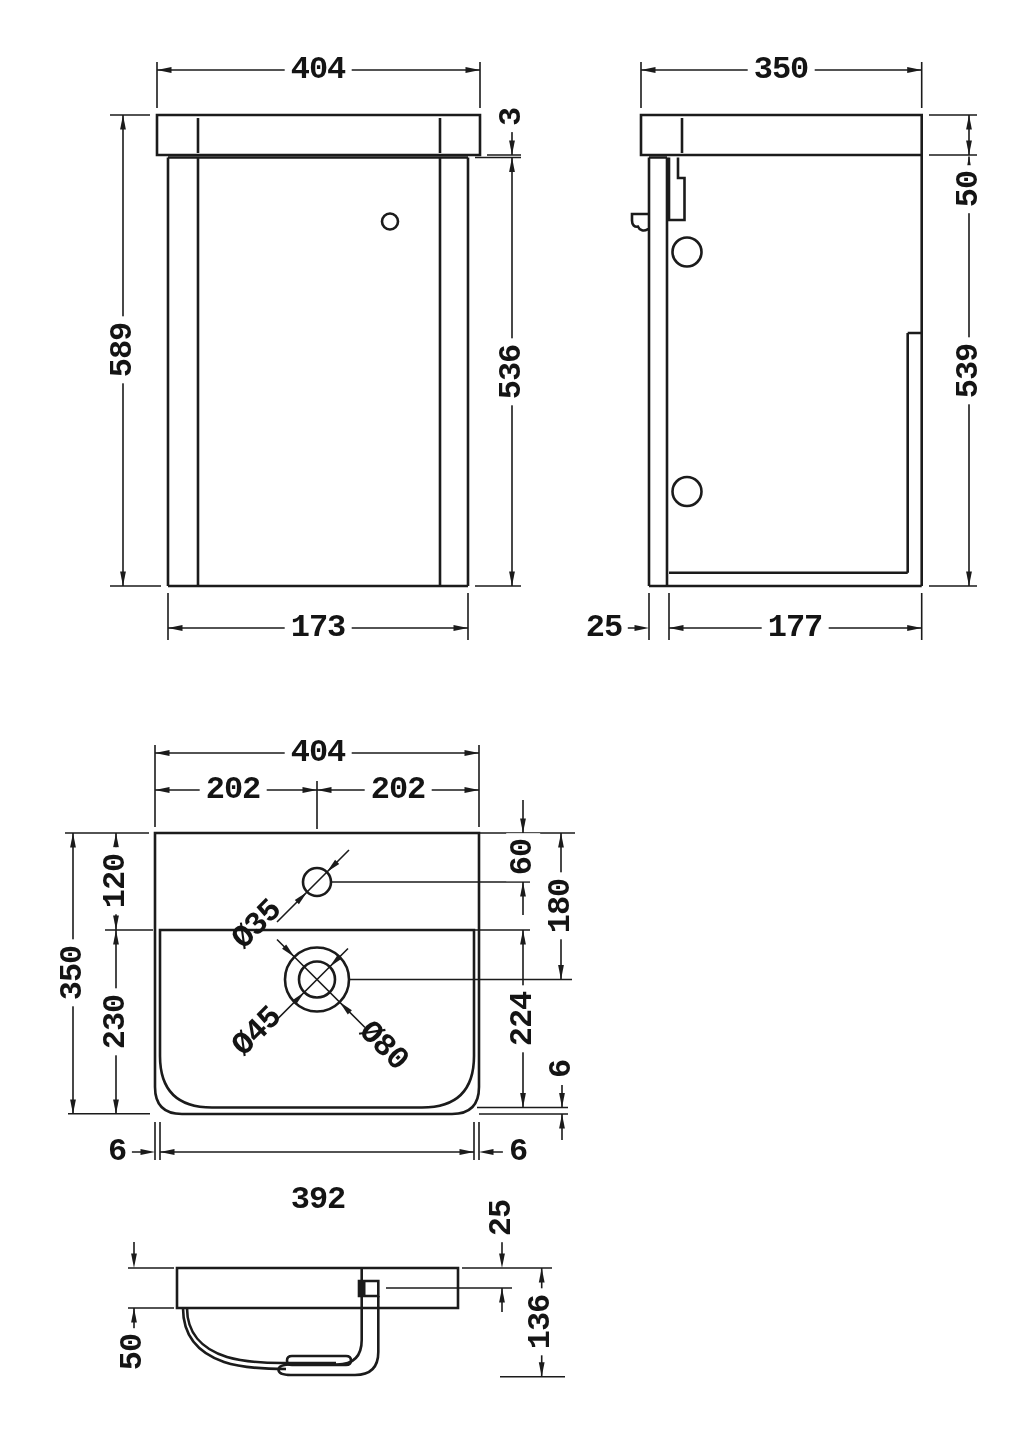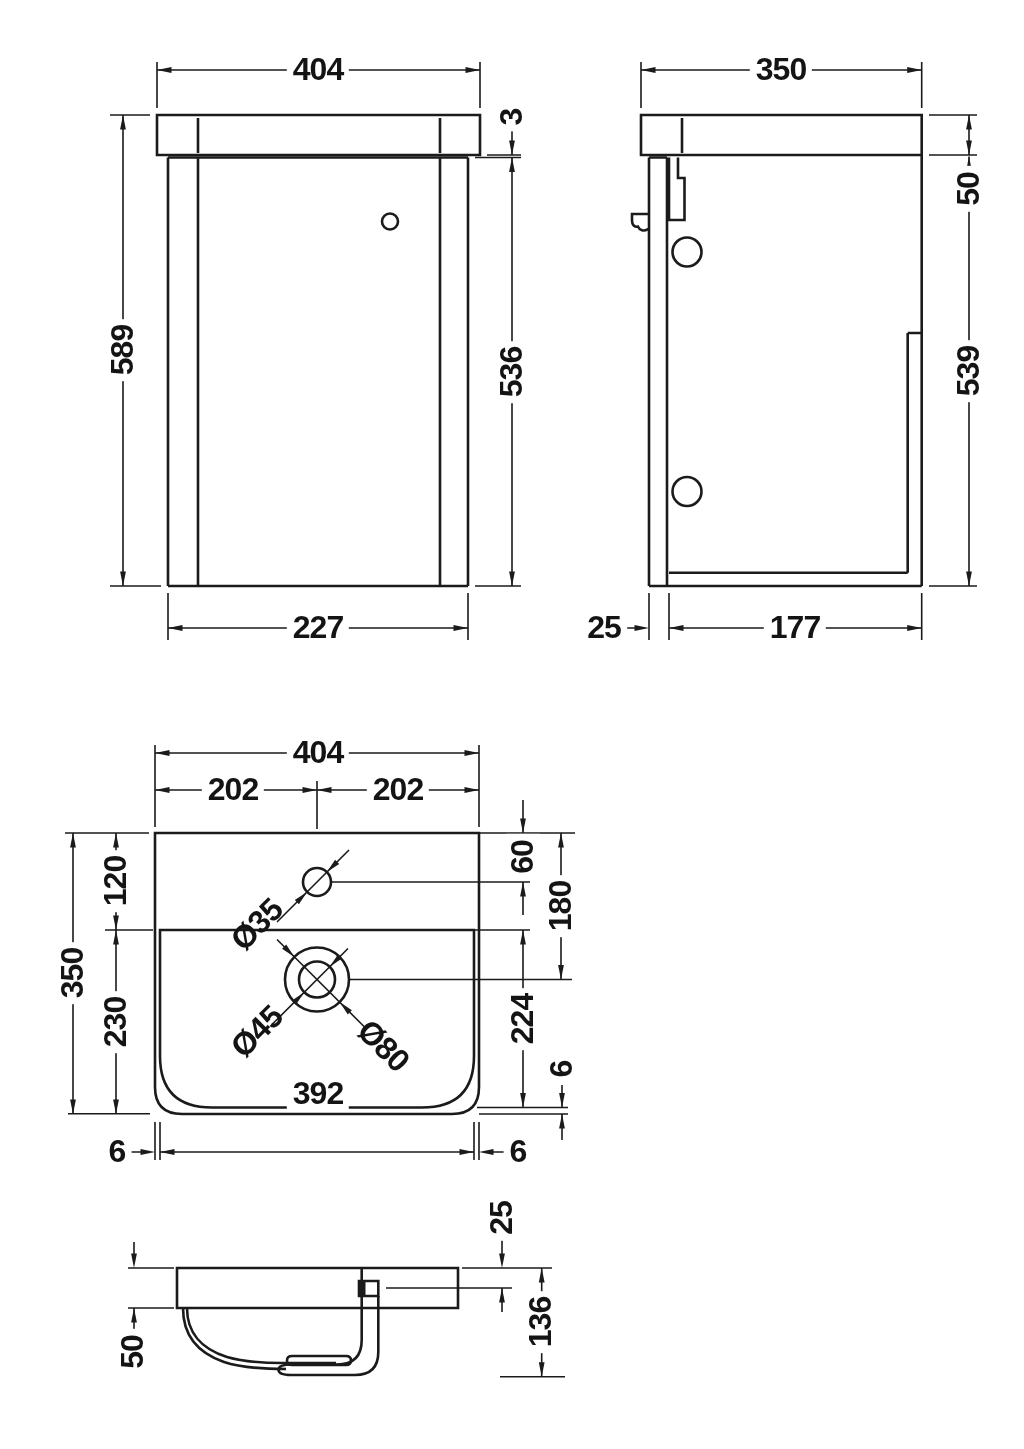--- a/index.html
+++ b/index.html
@@ -1,17 +1,17 @@
 <!DOCTYPE html>
 <html><head>
 <meta charset="utf-8">
 <style>
   html,body{margin:0;padding:0;background:#fff;}
   #stage{position:relative;width:1024px;height:1449px;background:#ffffff;overflow:hidden;
-         font-family:Liberation Sans, sans-serif;}
+         font-family:Liberation Mono, monospace;}
   #linework{position:absolute;left:0;top:0;}
   .o{stroke:#1b1b1b;stroke-width:2.6;fill:none;stroke-linejoin:miter;stroke-linecap:butt;}
   .d{stroke:#1b1b1b;stroke-width:1.6;fill:none;stroke-linecap:butt;}
   .fillpart{fill:#1b1b1b;stroke:none;}
   .arrow{fill:#1b1b1b;stroke:none;}
   .label{position:absolute;transform:translate(-50%,-50%);font-weight:700;font-size:32px;
          letter-spacing:-1px;color:#141414;background:#fff;padding:0 6px;line-height:1.05;
          white-space:nowrap;}
   .v{transform:translate(-50%,-50%) rotate(-90deg);}
   .dneg{transform:translate(-50%,-50%) rotate(-45deg);background:transparent;}
@@ -171,40 +171,40 @@
         <path d="M0,0 L-14.5,2.9 L-14.5,-2.9 Z" transform="translate(541.7,1376.7) rotate(90)" class="arrow"></path>
         <path d="M0,0 L-14.5,2.9 L-14.5,-2.9 Z" transform="translate(134,1268) rotate(90)" class="arrow"></path>
         <path d="M0,0 L-14.5,2.9 L-14.5,-2.9 Z" transform="translate(134,1308) rotate(-90)" class="arrow"></path>
       </g>
 </svg>
 
   <div class="label" style="left:318px;top:70px">404</div>
   <div class="label v" style="left:512px;top:117px">3</div>
   <div class="label v" style="left:123px;top:350px">589</div>
   <div class="label v" style="left:512px;top:372px">536</div>
-  <div class="label" style="left:318px;top:628px">227</div>
+  <div class="label" style="left:318px;top:628px">173</div>
 
   <div class="label" style="left:781px;top:70px">350</div>
   <div class="label v" style="left:969px;top:189px">50</div>
   <div class="label v" style="left:969px;top:371px">539</div>
   <div class="label" style="left:604px;top:628px">25</div>
   <div class="label" style="left:795px;top:628px">177</div>
 
   <div class="label" style="left:318px;top:753px">404</div>
   <div class="label" style="left:233px;top:790px">202</div>
   <div class="label" style="left:398px;top:790px">202</div>
   <div class="label v" style="left:73px;top:973px">350</div>
   <div class="label v" style="left:116px;top:881px">120</div>
   <div class="label v" style="left:116px;top:1022px">230</div>
   <div class="label v" style="left:523px;top:857px">60</div>
   <div class="label v" style="left:561px;top:906px">180</div>
   <div class="label v" style="left:523px;top:1019px">224</div>
   <div class="label v" style="left:562px;top:1069px">6</div>
   <div class="label" style="left:117px;top:1152px">6</div>
-  <div class="label" style="left:318px;top:1094px">392</div>
+  <div class="label" style="left:318px;top:1200px">392</div>
   <div class="label" style="left:518px;top:1152px">6</div>
   <div class="label dneg" style="left:257px;top:925px">Ø35</div>
   <div class="label dneg" style="left:257px;top:1032px">Ø45</div>
   <div class="label dpos" style="left:383px;top:1046px">Ø80</div>
 
   <div class="label v" style="left:502px;top:1218px">25</div>
   <div class="label v" style="left:541px;top:1322px">136</div>
   <div class="label v" style="left:133px;top:1352px">50</div>
 
 </div>

